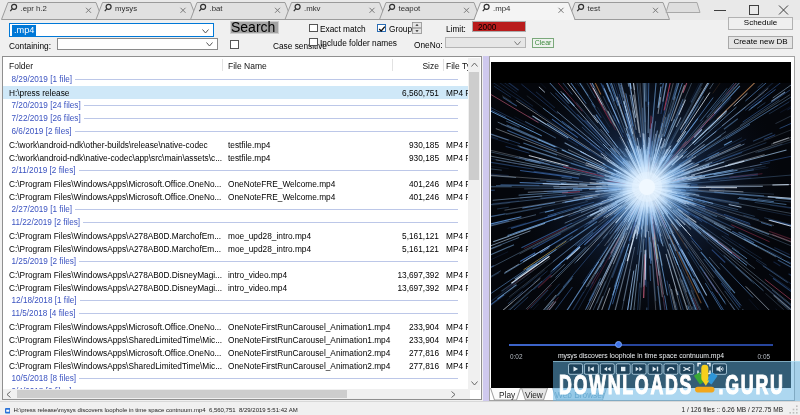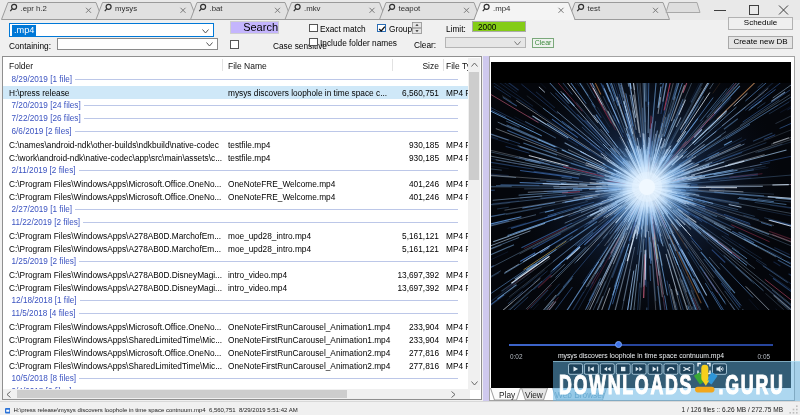--- a/index.html
+++ b/index.html
@@ -3,24 +3,24 @@
 <style>
 * { margin:0; padding:0; box-sizing:border-box; }
 html,body { width:800px; height:415px; overflow:hidden; }
 body { font-family:"Liberation Sans", sans-serif; background:#f0f0f0; position:relative; }
 .abs { position:absolute; }
 #tabbar { left:0; top:0; width:800px; height:20px; background:#e9e9e9; }
 #toolbar { left:0; top:20px; width:800px; height:36px; background:#f0f0f0; font-size:8.3px; color:#000; }
 #searchbox { left:9px; top:2.5px; width:205px; height:14.5px; background:#fff; border:1px solid #0078d7; }
 #searchbox .selblue { position:absolute; left:2px; top:1.5px; height:10.5px; background:#0078d7; color:#fff; font-size:9.2px; line-height:10.5px; padding:0 2px; }
 .chev { position:absolute; right:4px; top:5px; width:7px; height:5px; }
-#btn-search { left:230px; top:1px; width:49px; height:13px; background:#c4b5fd; border:1px solid #cfcfcf; text-align:right; line-height:11px; font-size:11px; }
+#btn-search { left:230px; top:1px; width:49px; height:13px; background:#a3a3a3; border:1px solid #cfcfcf; text-align:left; line-height:11px; font-size:14px; }
 .cb { position:absolute; width:8.5px; height:8.5px; background:#fff; border:1px solid #555; }
 .lbl { position:absolute; font-size:8.3px; color:#000; white-space:nowrap; }
-#limitbox { left:472px; top:0.5px; width:54px; height:11.5px; background:#84cc16; border:1px solid #ababab; font-size:8.3px; line-height:10px; padding-left:5px; }
+#limitbox { left:472px; top:0.5px; width:54px; height:11.5px; background:#b91c1c; border:1px solid #ababab; font-size:8.3px; line-height:10px; padding-left:5px; }
 #btn-schedule { left:728px; top:-3px; width:65px; height:12.5px; background:#efefef; border:1px solid #b2b2b2; text-align:center; line-height:10.5px; font-size:8px; }
 #btn-createdb { left:728px; top:16px; width:65px; height:12.5px; background:#e4e4e4; border:1px solid #a8a8a8; text-align:center; line-height:10.5px; font-size:8px; }
 #drivesdd { left:445px; top:17px; width:81px; height:11px; background:#e6e6e6; border:1px solid #b5b5b5; }
 #btn-clear { left:532px; top:17.5px; width:22px; height:10.5px; background:#eef2ee; border:1px solid #7aa87a; color:#3d8b3d; font-size:7px; text-align:center; line-height:8.5px; }
 #containdd { left:57px; top:18px; width:161px; height:11.5px; background:#fff; border:1px solid #8a8a8a; }
 #list { left:2px; top:56px; width:480px; height:344px; background:#fff; border:1px solid #8f8f8f; overflow:hidden; font-size:8.3px;padding-left:22px; }
 #lheader { position:absolute; left:0; top:0; width:478px; height:16px; background:#fff; font-size:8.5px; color:#111; }
 #lheader .hsep { position:absolute; top:2px; width:1px; height:12px; background:#e2e2e2; }
 .grow { position:absolute; left:0; width:466px; height:13px; color:#3a52c0; display:flex; align-items:center; }
 .grow .gtxt { padding-left:8.5px; font-size:8.2px; white-space:nowrap; }
@@ -159,21 +159,21 @@
   <div class="lbl" style="left:9px; top:20.5px;">Containing:</div>
   <div class="abs" id="containdd">
       <svg class="chev" style="top:3px" viewBox="0 0 7 5">
         <path d="M0.5 0.5 L3.5 4 L6.5 0.5" stroke="#555" fill="none"></path>
       </svg>
     </div>
   <div class="cb" style="left:230px; top:20px;"></div>
   <div class="lbl" style="left:242px; top:20.5px;margin-left:31px;">Case sensitive</div>
   <div class="cb" style="left:309px; top:17.5px;"></div>
   <div class="lbl" style="left:320px; top:18px;">Include folder names</div>
-  <div class="lbl" style="left:414px; top:20px;">Clear:</div>
+  <div class="lbl" style="left:414px; top:20px;">OneNo:</div>
   <div class="abs" id="drivesdd">
       <svg class="chev" style="top:3px" viewBox="0 0 7 5">
         <path d="M0.5 0.5 L3.5 4 L6.5 0.5" stroke="#777" fill="none"></path>
       </svg>
     </div>
   <div class="abs" id="btn-clear">Clear</div>
   <div class="abs" id="btn-createdb">Create new DB</div>
 </div>
 <div class="abs" id="list">
   <div id="lheader">
@@ -186,38 +186,37 @@
     <span class="hsep" style="left:440px"></span>
   </div>
   <div style="position:absolute;left:0;top:16px;width:478px;height:318px;overflow:hidden;">
     <div style="position:relative;top:-72px;">
 <div class="grow" style="top:72px">
           <span class="gtxt">8/29/2019 [1 file]</span>
           <span class="gline"></span>
         </div>
 <div class="frow sel" style="top:85px">
           <span class="c1">H:\press release</span>
-          <span class="c2">mysys discovers loophole in time space c...</span>
           <span class="c3">6,560,751</span>
           <span class="c4">MP4 F</span>
         </div>
 <div class="grow" style="top:98px">
           <span class="gtxt">7/20/2019 [24 files]</span>
           <span class="gline"></span>
         </div>
 <div class="grow" style="top:111px">
           <span class="gtxt">7/22/2019 [26 files]</span>
           <span class="gline"></span>
         </div>
 <div class="grow" style="top:124px">
           <span class="gtxt">6/6/2019 [2 files]</span>
           <span class="gline"></span>
         </div>
 <div class="frow" style="top:137px">
-          <span class="c1">C:\names\android-ndk\other-builds\ndkbuild\native-codec</span>
+          <span class="c1">C:\work\android-ndk\other-builds\release\native-codec</span>
           <span class="c2">testfile.mp4</span>
           <span class="c3">930,185</span>
           <span class="c4">MP4 F</span>
         </div>
 <div class="frow" style="top:150px">
           <span class="c1">C:\work\android-ndk\native-codec\app\src\main\assets\c...</span>
           <span class="c2">testfile.mp4</span>
           <span class="c3">930,185</span>
           <span class="c4">MP4 F</span>
         </div>

